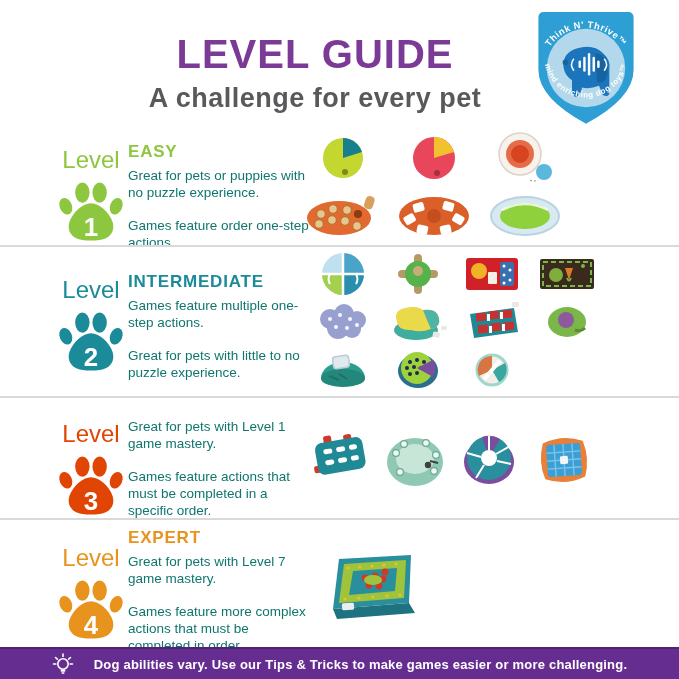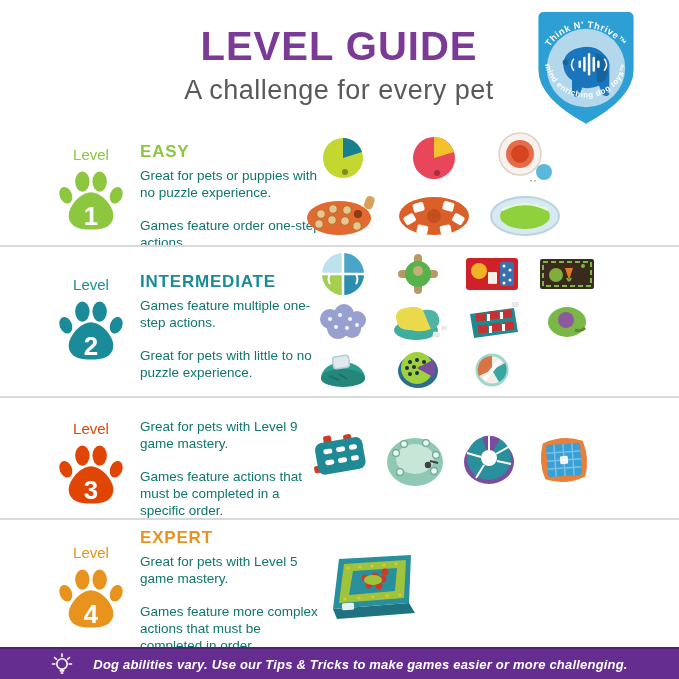--- a/index.html
+++ b/index.html
@@ -1,57 +1,57 @@
 <!DOCTYPE html>
 <html><head>
 <meta charset="utf-8">
 <style>
   html,body{margin:0;padding:0;background:#fff;}
   #stage{
     position:relative;width:679px;height:679px;background:#ffffff;
     font-family:"Liberation Sans", sans-serif;overflow:hidden;
   }
   
-  .header{position:absolute;top:24px;left:0;width:630px;text-align:center;padding-left:24px;}
+  .header{position:absolute;top:32px;left:0;width:630px;text-align:center;}
   .title{
     font-size:40px;font-weight:800;color:#7c3a97;letter-spacing:1px;margin:0;
     font-family:"Liberation Sans", sans-serif;
   }
   .subtitle{
-    font-size:27px;font-weight:400;color:#58595b;margin:6px 0 0 0;letter-spacing:0.5px;
+    font-size:27px;font-weight:700;color:#58595b;margin:6px 0 0 0;letter-spacing:0.5px;
   }
   
   .badge{position:absolute;left:530px;top:4px;width:112px;height:128px;}
   
   .divider{position:absolute;left:0;width:679px;height:2px;background:#d9d9d9;}
   #div1{top:245px}#div2{top:396px}#div3{top:518px}
   .pawblock{position:absolute;left:45px;width:92px;text-align:center;}
-  .pawblock .lvl{font-size:15px;margin:0 0 2px 0;font-weight:400;}
+  .pawblock .lvl{font-size:24px;margin:0 0 2px 0;font-weight:400;}
   .paw-svg{width:82px;height:72px;display:block;margin:0 auto;}
-  .txt{position:absolute;left:140px;width:182px;}
+  .txt{position:absolute;left:128px;width:182px;}
   .heading{font-size:17px;font-weight:800;letter-spacing:0.8px;margin:0 0 5px 0;}
   .txt p{font-size:13.5px;line-height:1.28;color:#0f766e;margin:0 0 15px 0;}
   
   .lv1 .lvl,.lv1 .heading{color:#8dc63f}
   .lv2 .lvl,.lv2 .heading{color:#1b8a99}
   .lv3 .lvl,.lv3 .heading{color:#e04503}
   .lv4 .lvl,.lv4 .heading{color:#e8931d}
   .lv1 .pad{fill:#8dc63f}.lv2 .pad{fill:#1b8a99}.lv3 .pad{fill:#e04503}.lv4 .pad{fill:#e8931d}
   .paw-num{fill:#ffffff;font-size:36px;font-weight:bold;font-family:"Liberation Sans",sans-serif;}
   
   .grid{position:absolute;display:grid;align-items:center;justify-items:center;}
   #prod1{left:298px;top:130px;width:272px;height:112px;grid-template-columns:repeat(3,1fr);grid-template-rows:repeat(2,1fr);}
   #prod2{left:306px;top:250px;width:298px;height:144px;grid-template-columns:repeat(4,1fr);grid-template-rows:repeat(3,1fr);}
   #prod3{left:303px;top:418px;width:298px;height:84px;grid-template-columns:repeat(4,1fr);}
   #prod4{left:306px;top:543px;width:130px;height:84px;grid-template-columns:1fr;}
   .toy{display:flex;align-items:center;justify-content:center;}
   
   .footer{
     position:absolute;left:0;bottom:0;width:679px;height:30px;background:#662d91;
-    border-top:2px solid #4f2370;display:flex;align-items:center;justify-content:center;gap:20px;font-style:italic;
+    border-top:2px solid #4f2370;display:flex;align-items:center;justify-content:center;gap:20px;
   }
   .footer span{color:#ffffff;font-size:13px;font-weight:700;letter-spacing:0.2px;}
   
   .arc-text{fill:#ffffff;font-size:10px;font-weight:bold;letter-spacing:0.6px;
     font-family:"Liberation Sans",sans-serif;}
 </style>
 </head>
 <body>
 
 <div id="stage">
@@ -338,21 +338,21 @@
     <svg class="paw-svg" viewBox="0 0 100 100">
       <ellipse class="pad" cx="38" cy="23" rx="10" ry="14"></ellipse>
       <ellipse class="pad" cx="62" cy="23" rx="10" ry="14"></ellipse>
       <ellipse class="pad" cx="15" cy="42" rx="8.5" ry="12" transform="rotate(-22 15 42)"></ellipse>
       <ellipse class="pad" cx="85" cy="42" rx="8.5" ry="12" transform="rotate(22 85 42)"></ellipse>
       <path class="pad" d="M50 38 C61 38 75 50 80 64 C84 77 76 87 62 89 C54 90 46 90 38 89 C24 87 16 77 20 64 C25 50 39 38 50 38 Z"></path>
       <text class="paw-num" x="50" y="84" text-anchor="middle">3</text>
     </svg>
   </div>
   <div class="txt lv3" style="top:418px">
-    <p>Great for pets with Level 9 game mastery.</p>
+    <p>Great for pets with Level 1 game mastery.</p>
     <p>Games feature actions that must be completed in a specific order.</p>
   </div>
   <div class="grid" id="prod3">
     <div class="toy">
       <svg width="66" height="56" viewBox="0 0 66 56">
         <g transform="rotate(-10 33 28)">
           <rect x="20" y="2" width="8" height="8" rx="2" fill="#cf3a28"></rect>
           <rect x="40" y="4" width="8" height="8" rx="2" fill="#cf3a28"></rect>
           <rect x="6" y="30" width="14" height="7" rx="2" fill="#cf3a28"></rect>
           <rect x="10" y="8" width="48" height="32" rx="7" fill="#1f8a96"></rect>
@@ -416,21 +416,21 @@
       <ellipse class="pad" cx="38" cy="23" rx="10" ry="14"></ellipse>
       <ellipse class="pad" cx="62" cy="23" rx="10" ry="14"></ellipse>
       <ellipse class="pad" cx="15" cy="42" rx="8.5" ry="12" transform="rotate(-22 15 42)"></ellipse>
       <ellipse class="pad" cx="85" cy="42" rx="8.5" ry="12" transform="rotate(22 85 42)"></ellipse>
       <path class="pad" d="M50 38 C61 38 75 50 80 64 C84 77 76 87 62 89 C54 90 46 90 38 89 C24 87 16 77 20 64 C25 50 39 38 50 38 Z"></path>
       <text class="paw-num" x="50" y="84" text-anchor="middle">4</text>
     </svg>
   </div>
   <div class="txt lv4" style="top:528px">
     <div class="heading">EXPERT</div>
-    <p>Great for pets with Level 5 game mastery.</p>
+    <p>Great for pets with Level 7 game mastery.</p>
     <p>Games feature more complex actions that must be completed in order.</p>
   </div>
   <div class="grid" id="prod4">
     <div class="toy">
       <svg width="112" height="80" viewBox="0 0 112 80">
         <path d="M18 64 L94 58 L100 68 L22 74 Z" fill="#1f7280"></path>
         <path d="M24 14 L96 10 L94 58 L18 64 Z" fill="#2a8f9c"></path>
         <path d="M29 19 L91 15 L89 53 L24 58 Z" fill="#9fc43c"></path>
         <path d="M38 26 L82 23 L80 46 L34 50 Z" fill="#2a8f9c"></path>
         <g fill="#e8c032">

